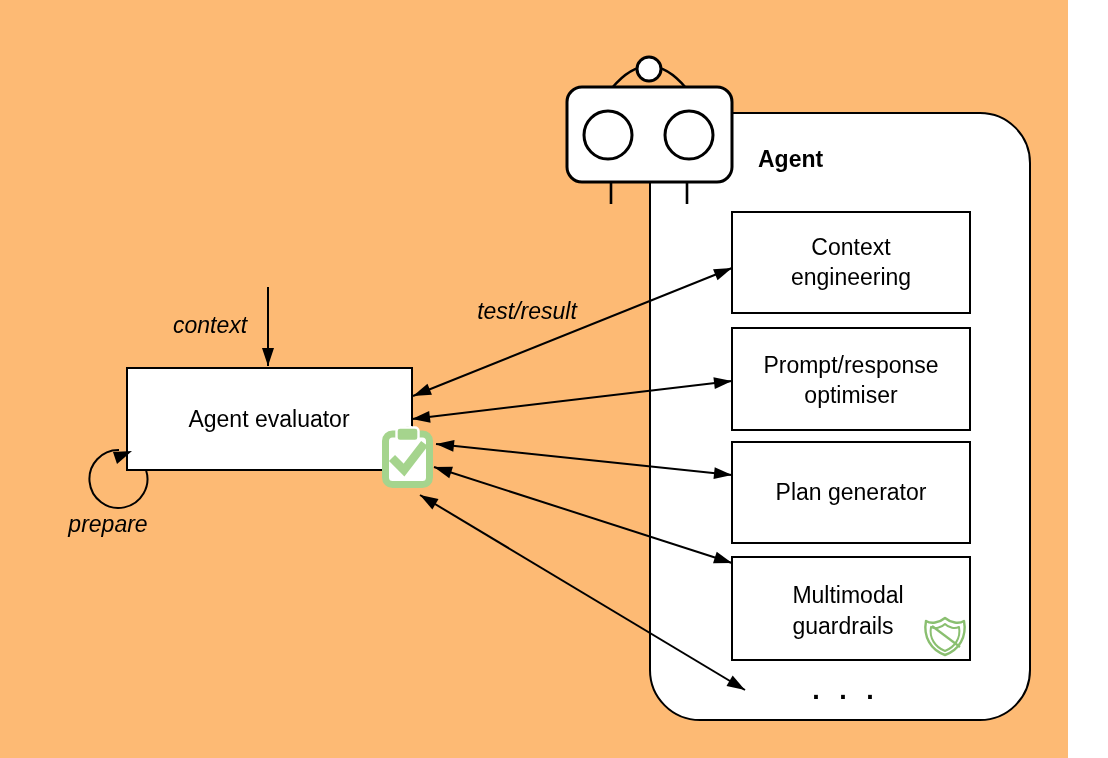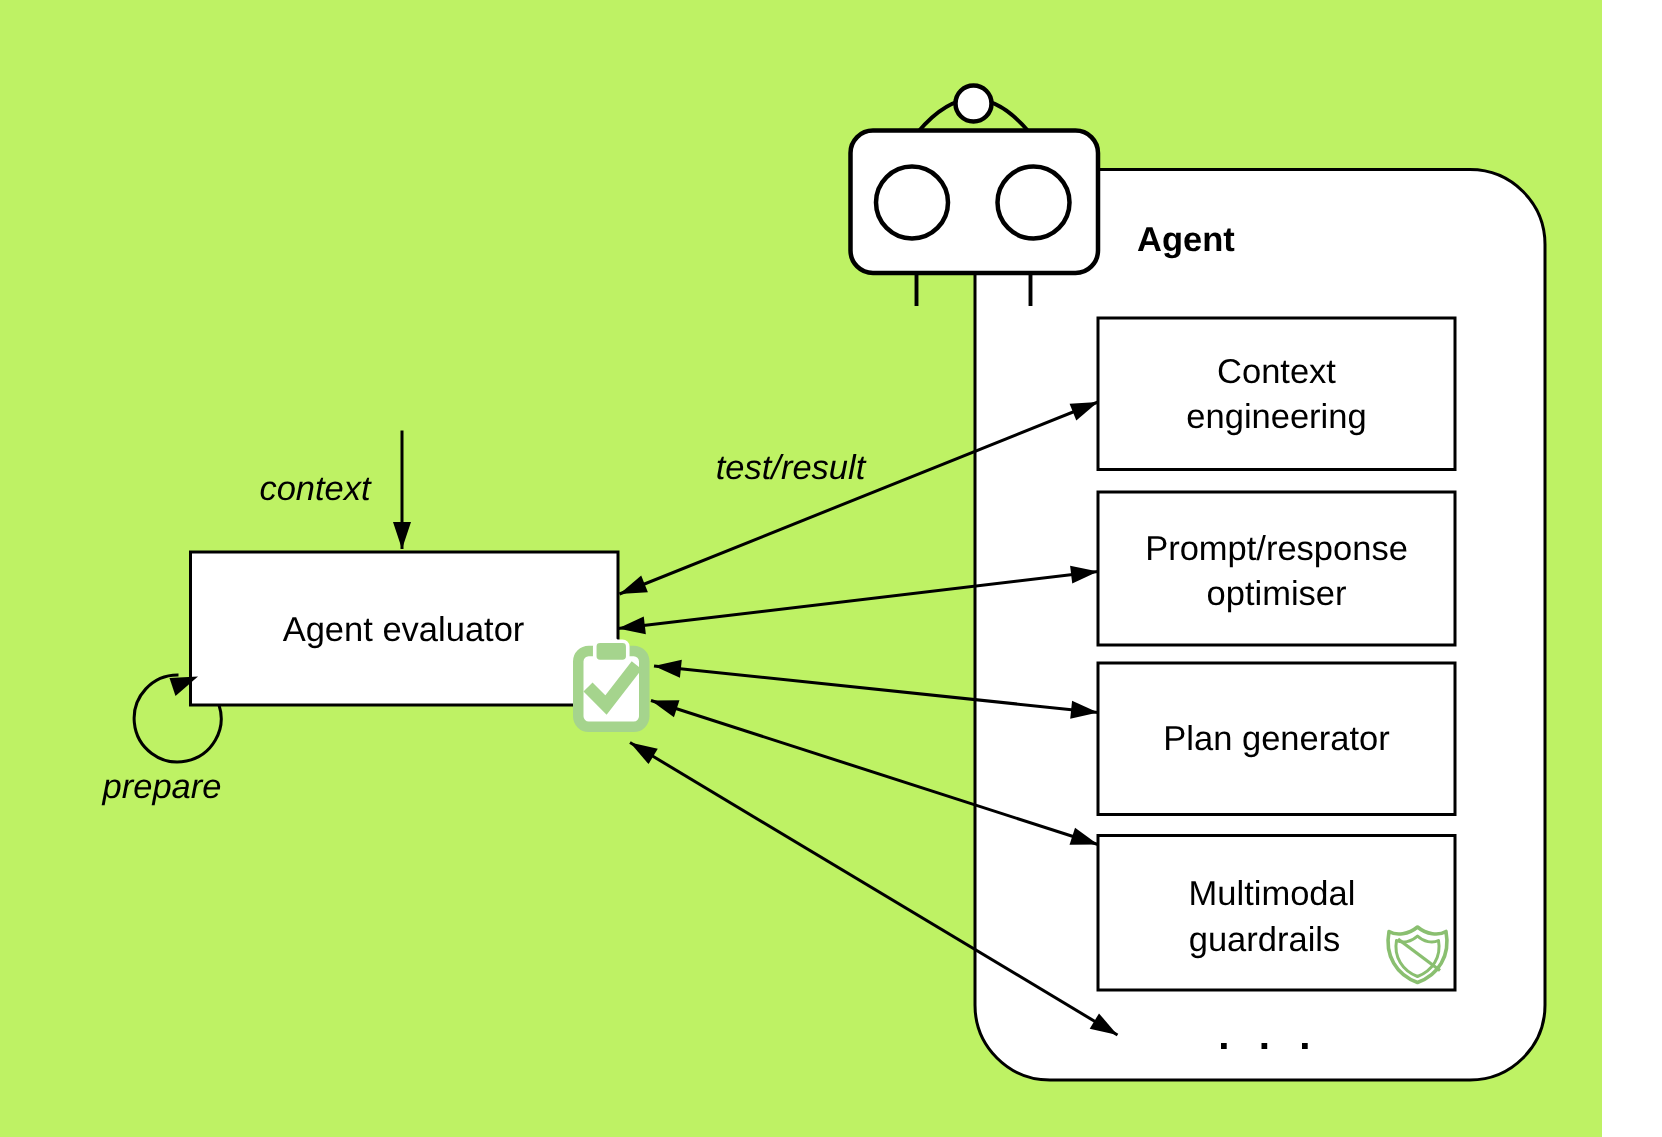--- a/index.html
+++ b/index.html
@@ -1,16 +1,16 @@
 <!DOCTYPE html>
 <html><head>
 <meta charset="utf-8">
 <style>
   html,body{margin:0;padding:0;background:#ffffff;}
-  #stage{position:relative;width:1068px;height:758px;background:#bef264;overflow:hidden;
+  #stage{position:relative;width:1068px;height:758px;background:#fdba74;overflow:hidden;
          font-family:"Liberation Sans","DejaVu Sans",sans-serif;}
   svg{position:absolute;inset:0;}
   text{fill:#000000;}
   .box-label{font-size:23px;}
   .edge-label{font-size:23px;font-style:italic;}
   .title-label{font-size:23px;font-weight:bold;}
   .shape{fill:#ffffff;stroke:#000000;stroke-width:2;}
   .edge{stroke:#000000;stroke-width:2;fill:none;}
   .robot{fill:#ffffff;stroke:#000000;stroke-width:3;}
   .robot-thin{fill:none;stroke:#000000;stroke-width:2.6;}

